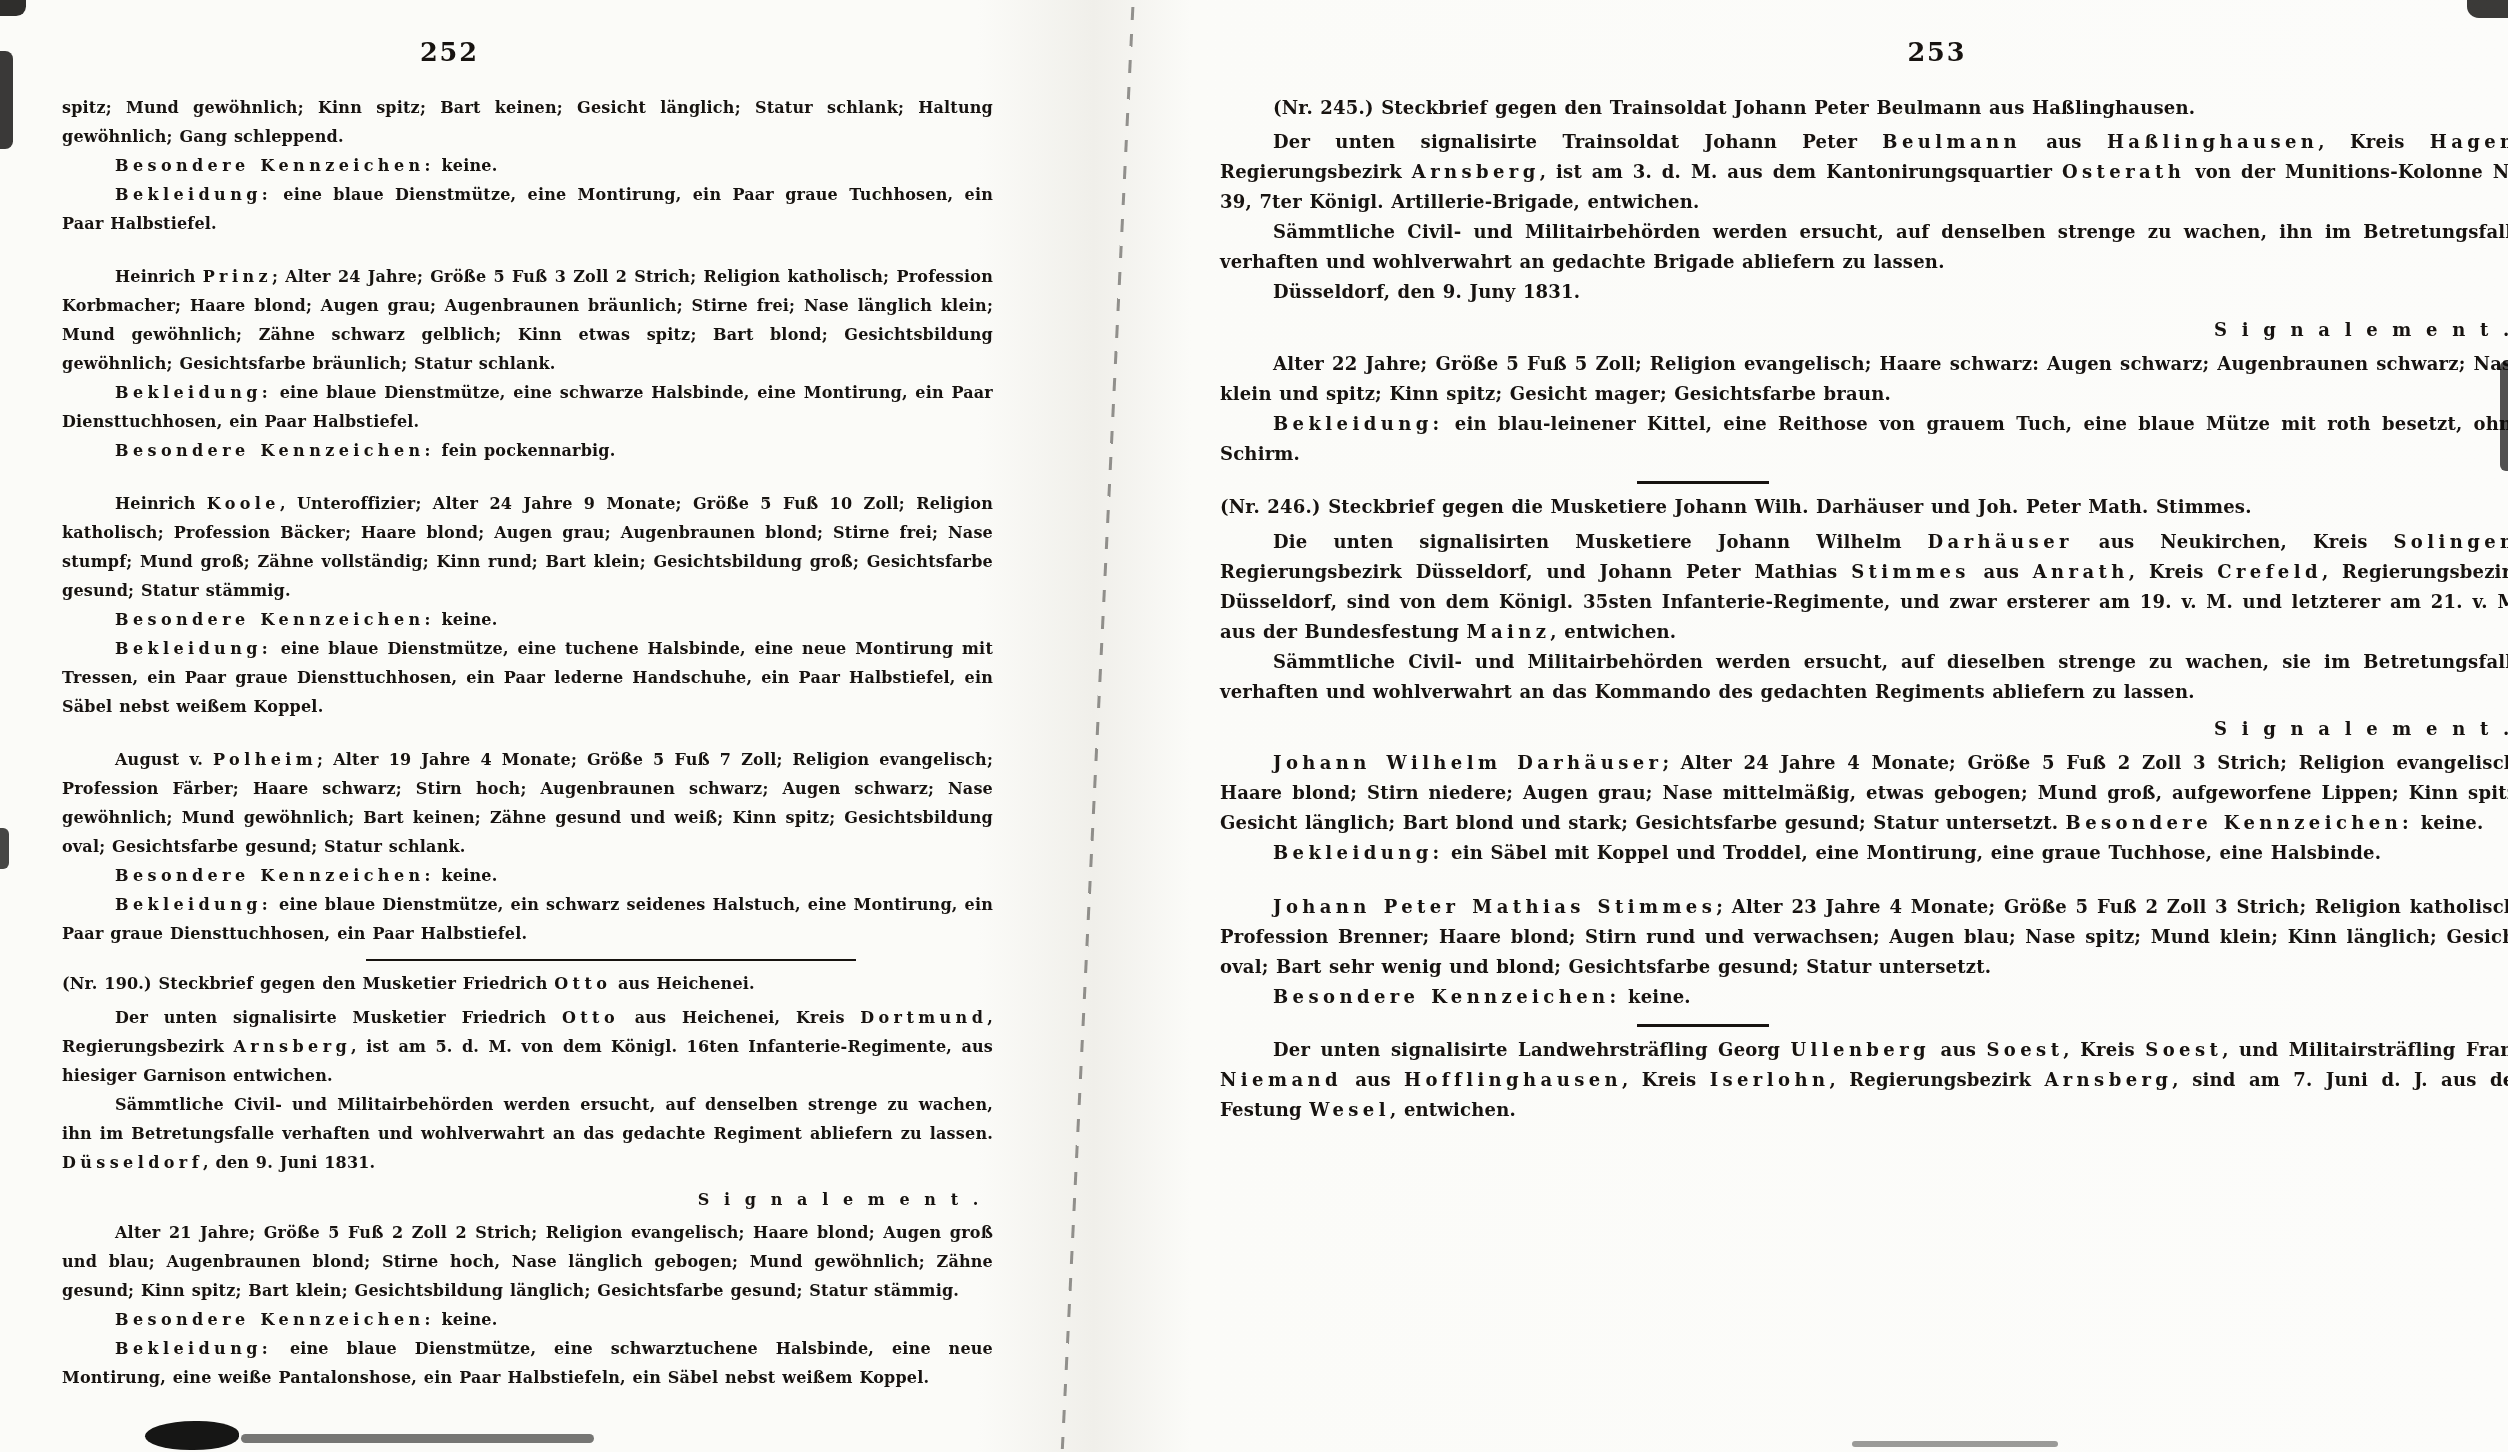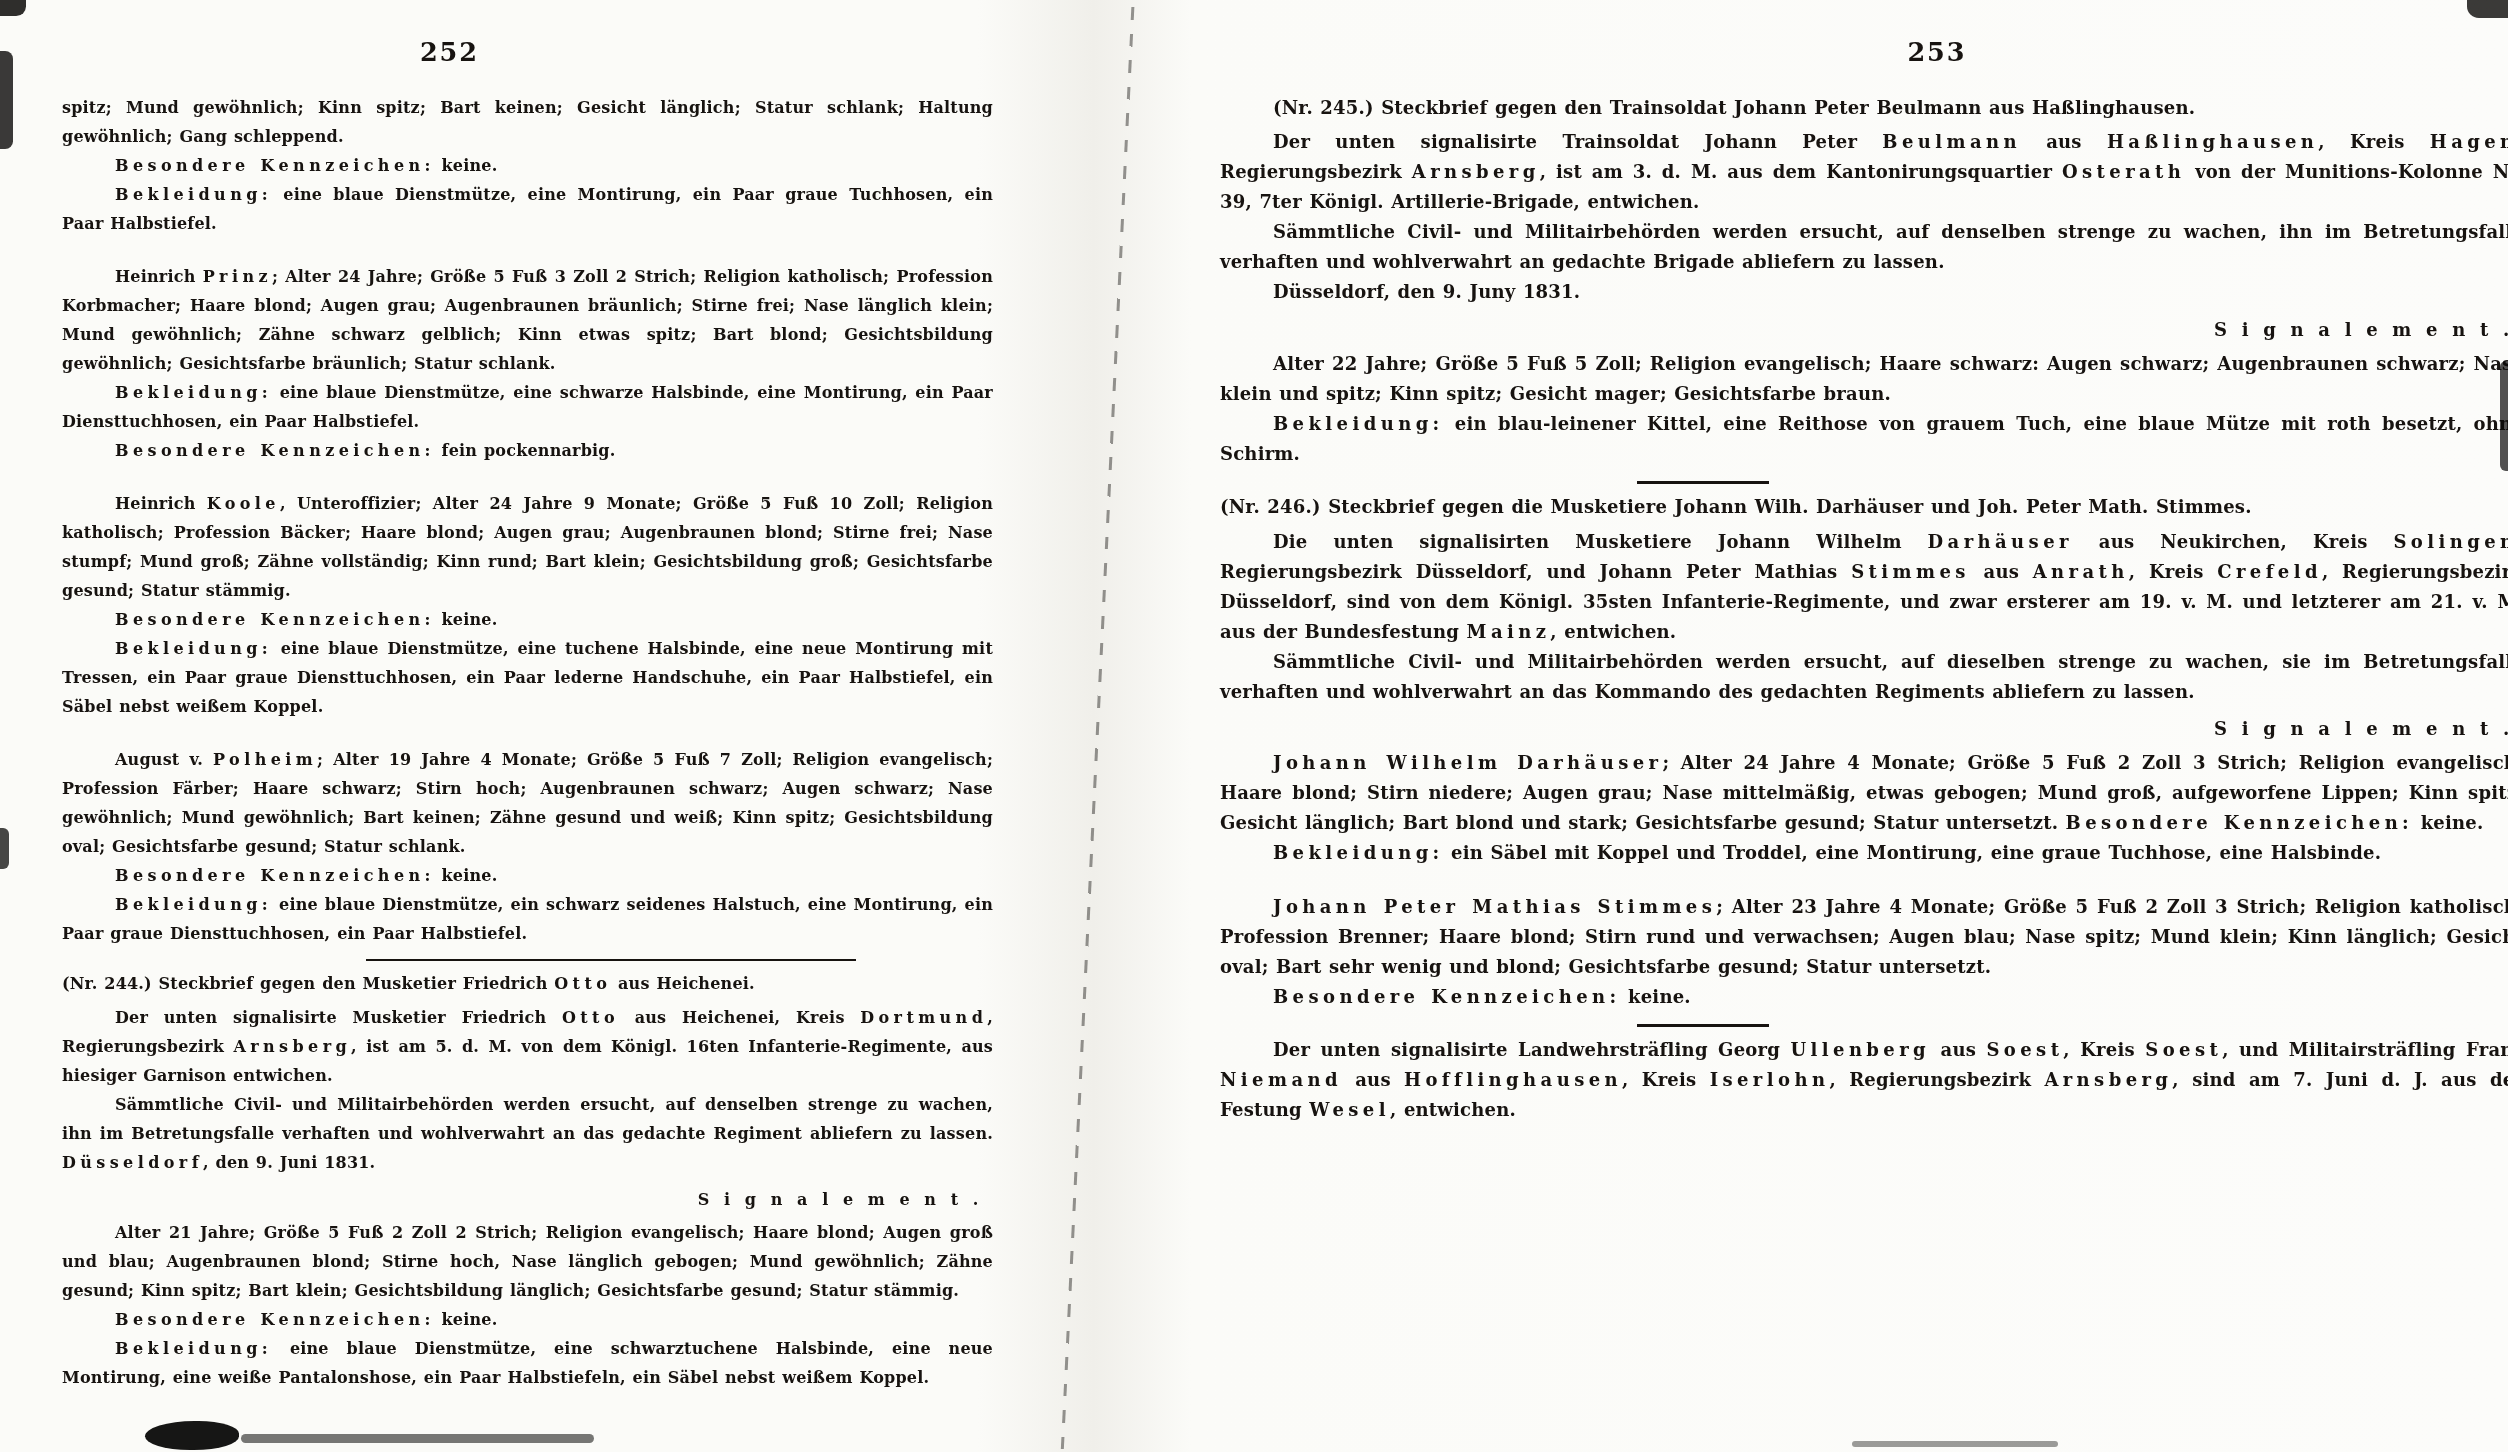--- a/index.html
+++ b/index.html
@@ -68,21 +68,21 @@
       <p class="para indent gap"><span>Heinrich </span><span class="sp">Prinz</span><span>; Alter 24 Jahre; Größe 5 Fuß 3 Zoll 2 Strich; Religion katholisch; Profession Korbmacher; Haare blond; Augen grau; Augenbraunen bräunlich; Stirne frei; Nase länglich klein; Mund gewöhnlich; Zähne schwarz gelblich; Kinn etwas spitz; Bart blond; Gesichtsbildung gewöhnlich; Gesichtsfarbe bräunlich; Statur schlank.</span></p>
       <p class="para indent"><span class="sp">Bekleidung:</span><span> eine blaue Dienstmütze, eine schwarze Halsbinde, eine Montirung, ein Paar Diensttuchhosen, ein Paar Halbstiefel.</span></p>
       <p class="para indent"><span class="sp">Besondere Kennzeichen:</span><span> fein pockennarbig.</span></p>
       <p class="para indent gap"><span>Heinrich </span><span class="sp">Koole</span><span>, Unteroffizier; Alter 24 Jahre 9 Monate; Größe 5 Fuß 10 Zoll; Religion katholisch; Profession Bäcker; Haare blond; Augen grau; Augenbraunen blond; Stirne frei; Nase stumpf; Mund groß; Zähne vollständig; Kinn rund; Bart klein; Gesichtsbildung groß; Gesichtsfarbe gesund; Statur stämmig.</span></p>
       <p class="para indent"><span class="sp">Besondere Kennzeichen:</span><span> keine.</span></p>
       <p class="para indent"><span class="sp">Bekleidung:</span><span> eine blaue Dienstmütze, eine tuchene Halsbinde, eine neue Montirung mit Tressen, ein Paar graue Diensttuchhosen, ein Paar lederne Handschuhe, ein Paar Halbstiefel, ein Säbel nebst weißem Koppel.</span></p>
       <p class="para indent gap"><span>August v. </span><span class="sp">Polheim</span><span>; Alter 19 Jahre 4 Monate; Größe 5 Fuß 7 Zoll; Religion evangelisch; Profession Färber; Haare schwarz; Stirn hoch; Augenbraunen schwarz; Augen schwarz; Nase gewöhnlich; Mund gewöhnlich; Bart keinen; Zähne gesund und weiß; Kinn spitz; Gesichtsbildung oval; Gesichtsfarbe gesund; Statur schlank.</span></p>
       <p class="para indent"><span class="sp">Besondere Kennzeichen:</span><span> keine.</span></p>
       <p class="para indent"><span class="sp">Bekleidung:</span><span> eine blaue Dienstmütze, ein schwarz seidenes Halstuch, eine Montirung, ein Paar graue Diensttuchhosen, ein Paar Halbstiefel.</span></p>
       <div class="hrule rule-a"></div>
-      <p class="para noindent sgap"><span>(Nr. 244.) Steckbrief gegen den Musketier Friedrich </span><span class="sp">Otto</span><span> aus Heichenei.</span></p>
+      <p class="para noindent sgap"><span>(Nr. 190.) Steckbrief gegen den Musketier Friedrich </span><span class="sp">Otto</span><span> aus Heichenei.</span></p>
       <p class="para indent sgap"><span>Der unten signalisirte Musketier Friedrich </span><span class="sp">Otto</span><span> aus Heichenei, Kreis </span><span class="sp">Dortmund</span><span>, Regierungsbezirk </span><span class="sp">Arnsberg</span><span>, ist am 5. d. M. von dem Königl. 16ten Infanterie-Regimente, aus hiesiger Garnison entwichen.</span></p>
       <p class="para indent"><span>Sämmtliche Civil- und Militairbehörden werden ersucht, auf denselben strenge zu wachen, ihn im Betretungsfalle verhaften und wohlverwahrt an das gedachte Regiment abliefern zu lassen. </span><span class="sp">Düsseldorf</span><span>, den 9. Juni 1831.</span></p>
       <p class="para heading"><span>Signalement.</span></p>
       <p class="para indent"><span>Alter 21 Jahre; Größe 5 Fuß 2 Zoll 2 Strich; Religion evangelisch; Haare blond; Augen groß und blau; Augenbraunen blond; Stirne hoch, Nase länglich gebogen; Mund gewöhnlich; Zähne gesund; Kinn spitz; Bart klein; Gesichtsbildung länglich; Gesichtsfarbe gesund; Statur stämmig.</span></p>
       <p class="para indent"><span class="sp">Besondere Kennzeichen:</span><span> keine.</span></p>
       <p class="para indent"><span class="sp">Bekleidung:</span><span> eine blaue Dienstmütze, eine schwarztuchene Halsbinde, eine neue Montirung, eine weiße Pantalonshose, ein Paar Halbstiefeln, ein Säbel nebst weißem Koppel.</span></p>
     </div>
 </section>
 
 <section class="page-col page-right">

